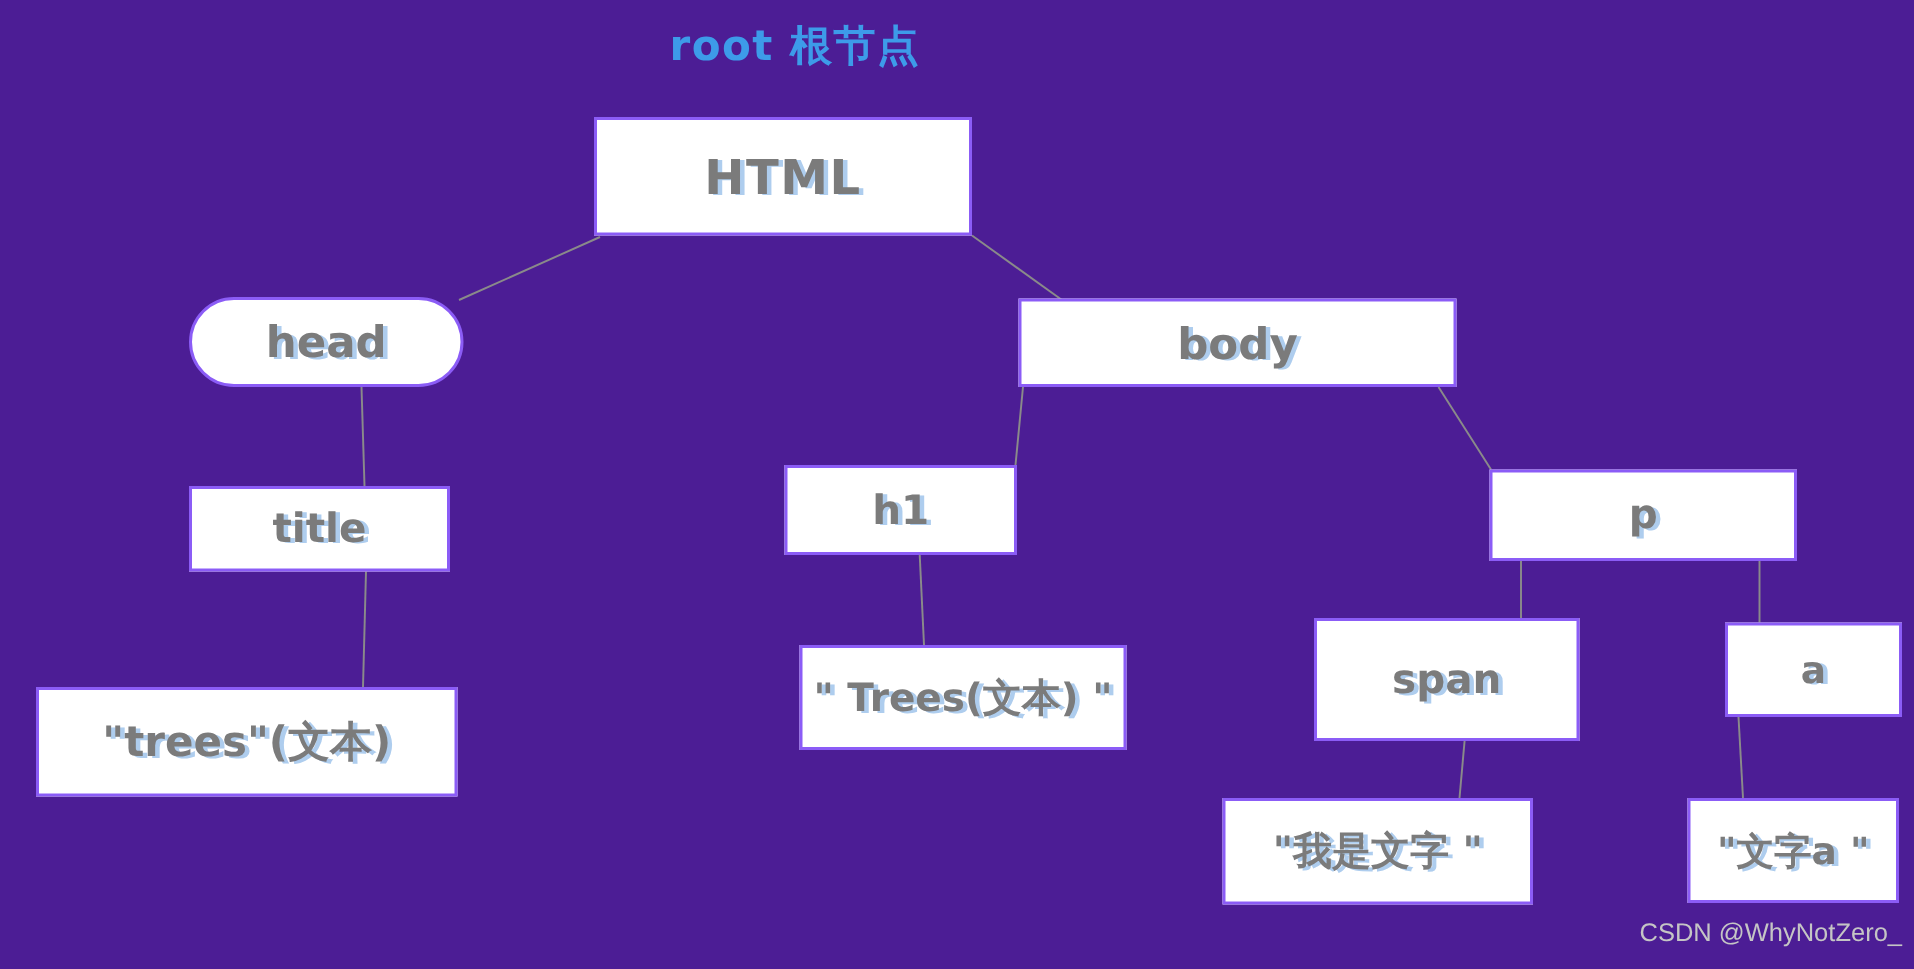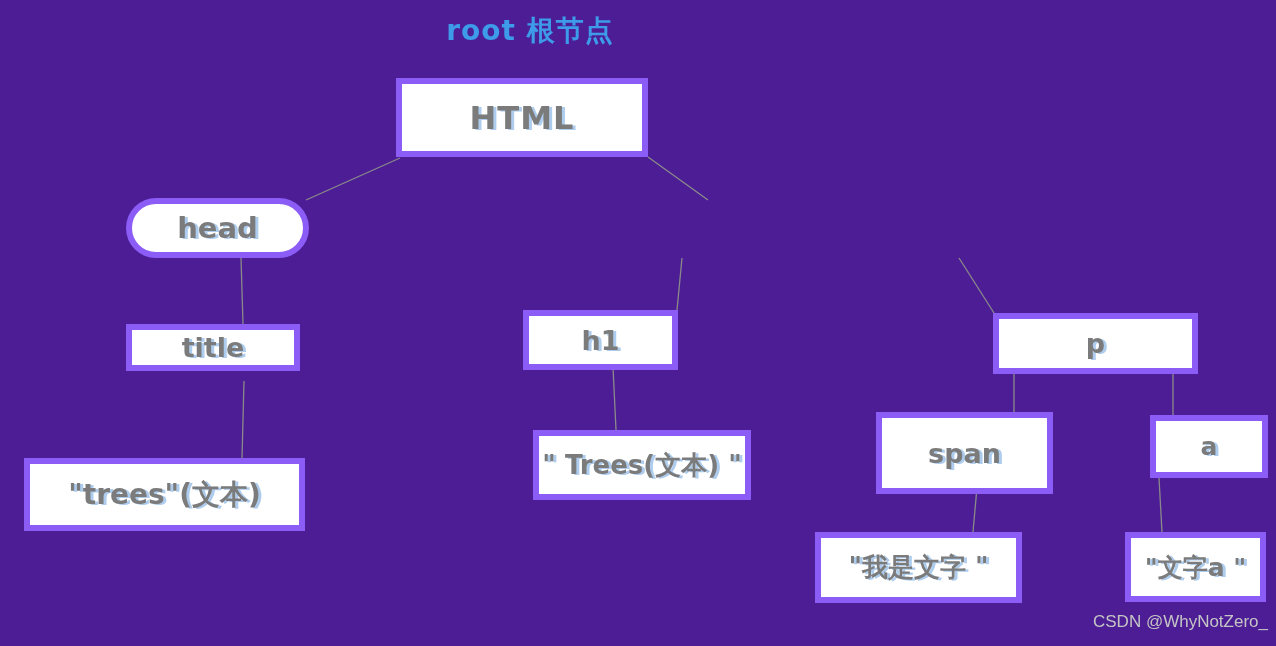--- a/index.html
+++ b/index.html
@@ -16,33 +16,33 @@
     position:absolute;
     left:0;top:12px;width:1060px;
     text-align:center;
     font-size:28px;font-weight:bold;
     color:#3d9be9;
     letter-spacing:1px;
   }
   .node{
     position:absolute;
     background:#ffffff;
-    border:6px solid #8b5cf6;
+    border:2px solid #8b5cf6;
     display:flex;align-items:center;justify-content:center;
     font-weight:bold;
     color:#7b7b7b;
     text-shadow:3px 1px 0 #aecdee;
     box-sizing:border-box;
     white-space:nowrap;
   }
   
   .n-html {left:396px;top:78px; width:252px;height:79px;font-size:32px;letter-spacing:1px;}
   .n-head {left:126px;top:198px;width:183px;height:60px;font-size:29px;border-radius:30px;}
   .n-body {left:679px;top:199px;width:292px;height:59px;font-size:29px;}
-  .n-title{left:126px;top:324px;width:174px;height:47px;font-size:27px;}
+  .n-title{left:126px;top:324px;width:174px;height:57px;font-size:27px;}
   .n-trees{left:24px; top:458px;width:281px;height:73px;font-size:28px;}
   .n-h1   {left:523px;top:310px;width:155px;height:60px;font-size:27px;}
   .n-htext{left:533px;top:430px;width:218px;height:70px;font-size:26px;}
   .n-p    {left:993px;top:313px;width:205px;height:61px;font-size:27px;}
   .n-span {left:876px;top:412px;width:177px;height:82px;font-size:27px;}
   .n-a    {left:1150px;top:415px;width:118px;height:63px;font-size:25px;}
   .n-stext{left:815px;top:532px;width:207px;height:71px;font-size:26px;}
   .n-atext{left:1125px;top:532px;width:141px;height:70px;font-size:25px;}
   .watermark{
     position:absolute;
@@ -69,20 +69,21 @@
     <line x1="1014" y1="374" x2="1014" y2="412"></line>
     <line x1="1173" y1="374" x2="1173" y2="415"></line>
     <line x1="978" y1="476" x2="973" y2="532"></line>
     <line x1="1159" y1="478" x2="1162" y2="532"></line>
   </svg>
 
   <div class="root-label">root 根节点</div>
 
   <div class="node n-html">HTML</div>
   <div class="node n-head">head</div>
+  <div class="node n-body">body</div>
   <div class="node n-title">title</div>
   <div class="node n-trees">"trees"(文本)</div>
   <div class="node n-h1">h1</div>
   <div class="node n-htext">" Trees(文本) "</div>
   <div class="node n-p">p</div>
   <div class="node n-span">span</div>
   <div class="node n-a">a</div>
   <div class="node n-stext">"我是文字 "</div>
   <div class="node n-atext">"文字a  "</div>
 

